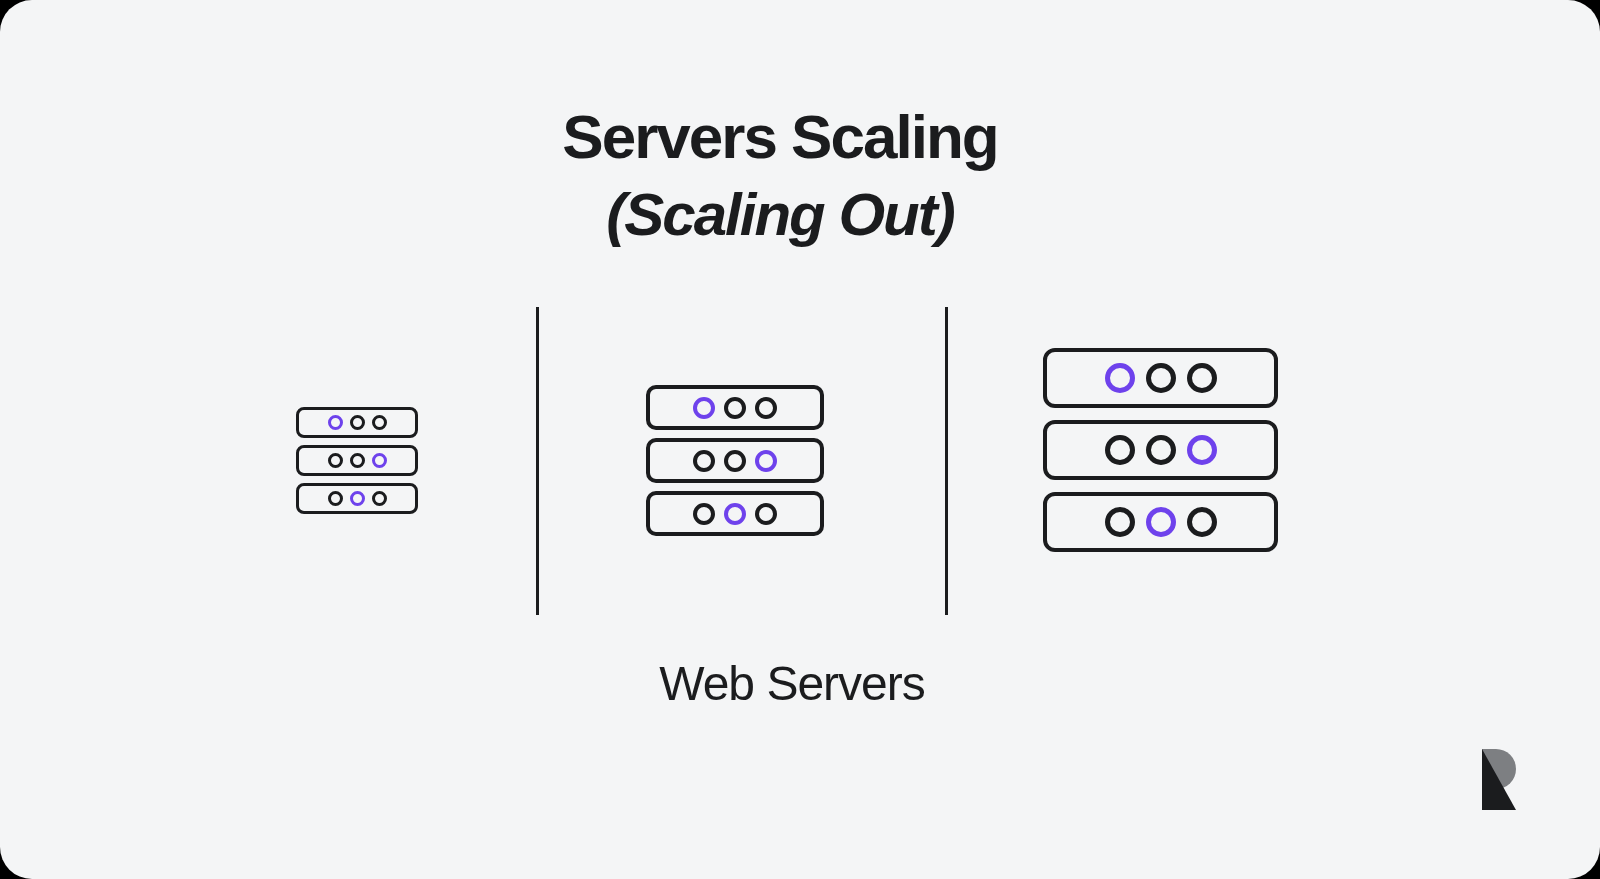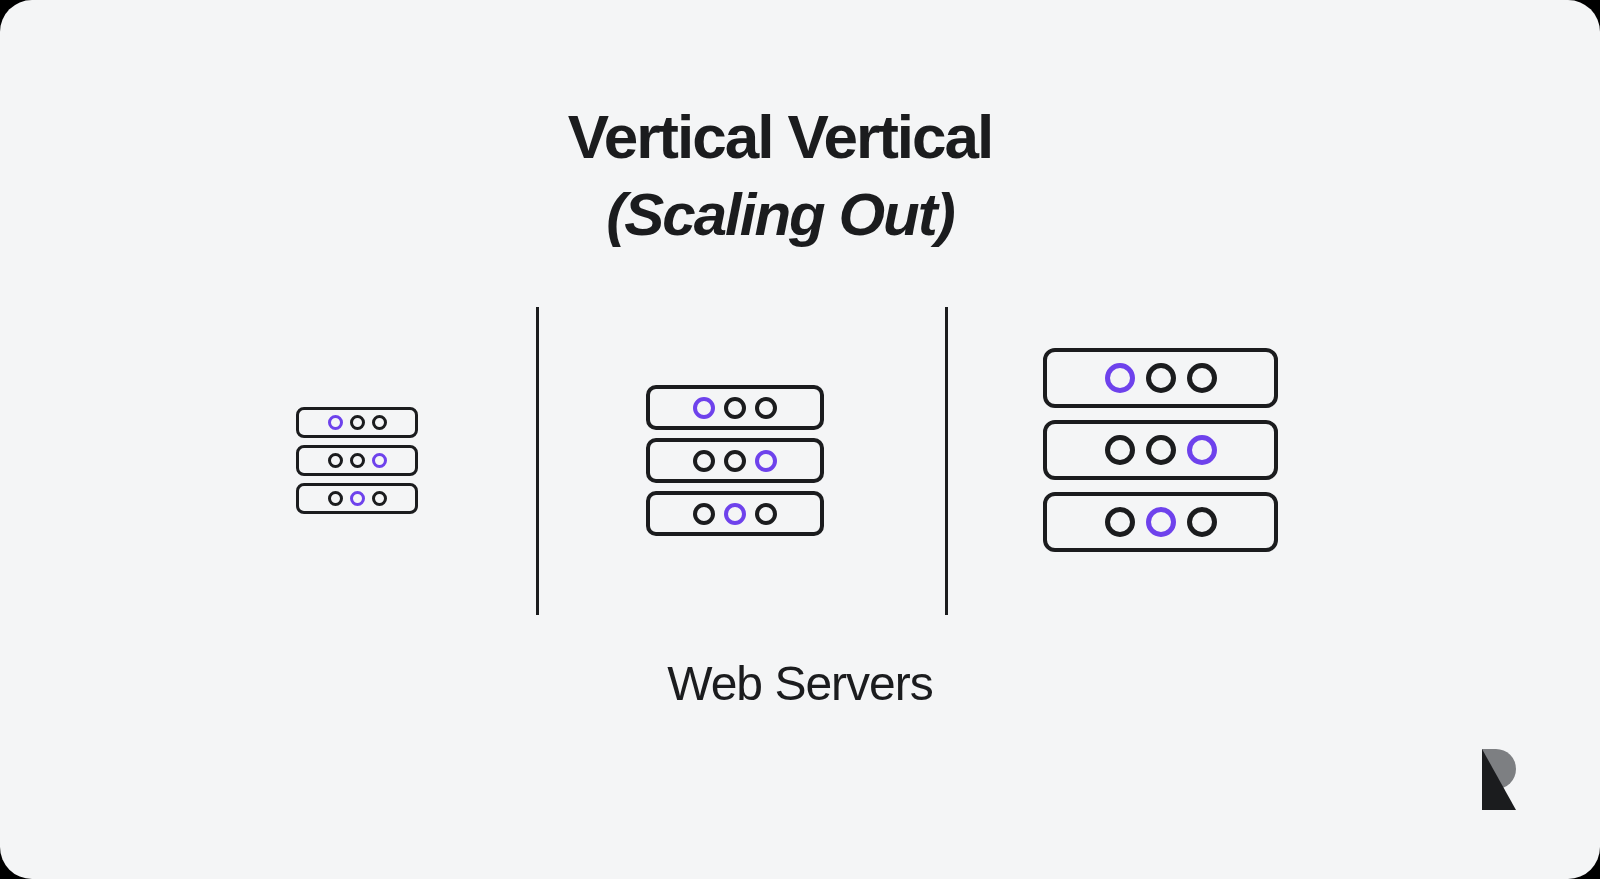--- a/index.html
+++ b/index.html
@@ -37,33 +37,33 @@
   .stack-medium .led{width:22px;height:22px;border-width:4px;}
 
   .stack-large{left:1043px;top:348px;width:235px;gap:12px;}
   .stack-large .server-row{height:60px;border-width:4px;border-radius:12px;gap:11px;}
   .stack-large .led{width:30px;height:30px;border-width:5px;}
 
   .divider{position:absolute;top:307px;width:3px;height:308px;background:var(--stroke);}
   .divider-1{left:536px;}
   .divider-2{left:945px;}
 
-  .caption{position:absolute;top:656px;left:400px;width:800px;text-align:center;
+  .caption{position:absolute;top:656px;left:392px;width:800px;text-align:center;
     font-size:48px;font-weight:400;letter-spacing:-1px;color:var(--stroke);}
 
   .logo{position:absolute;left:1482px;top:749px;width:34px;height:61px;}
 </style>
 </head>
 <body>
 
 <div class="canvas">
   <div class="card">
 
     <div class="title-block">
-      <div class="title-line1">Vertical Vertical</div>
+      <div class="title-line1">Servers Scaling</div>
       <div class="title-line2">(Scaling Out)</div>
     </div>
 
     <div class="stack stack-small">
         <div class="server-row">
           <span class="led led-accent"></span>
           <span class="led"></span>
           <span class="led"></span>
         </div>
         <div class="server-row">

